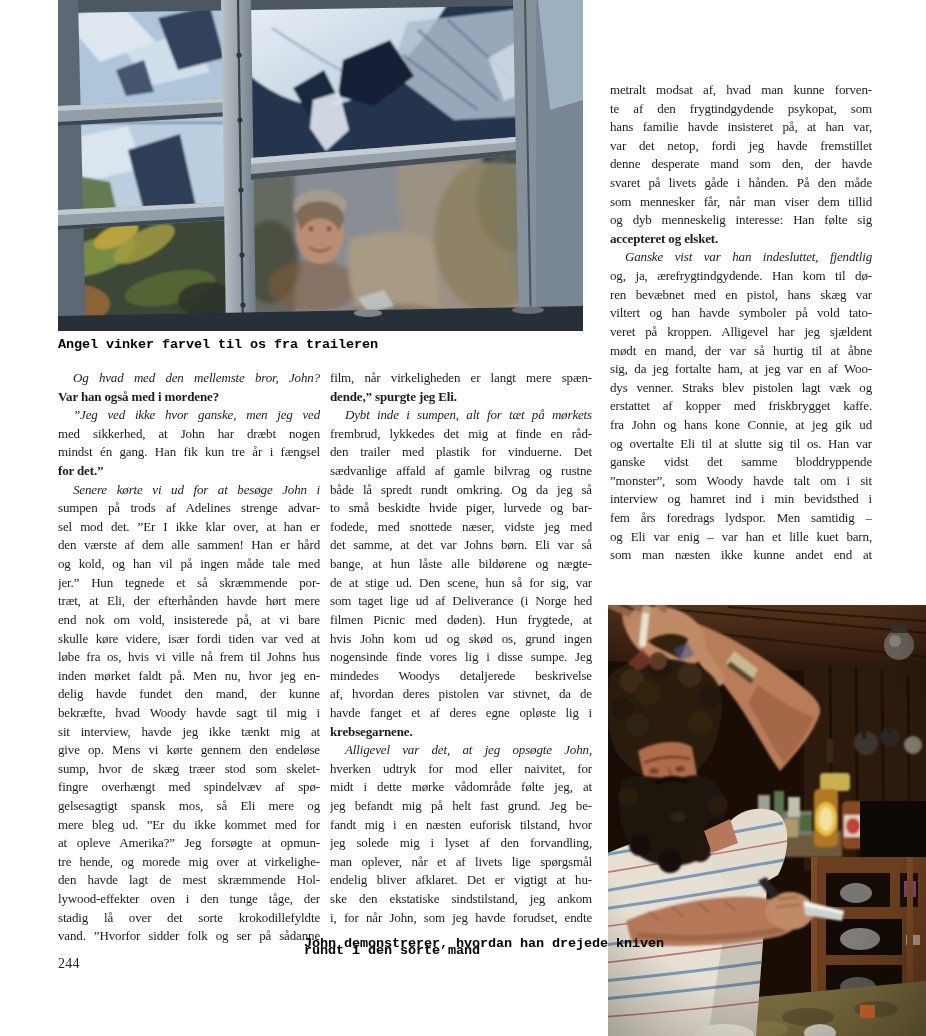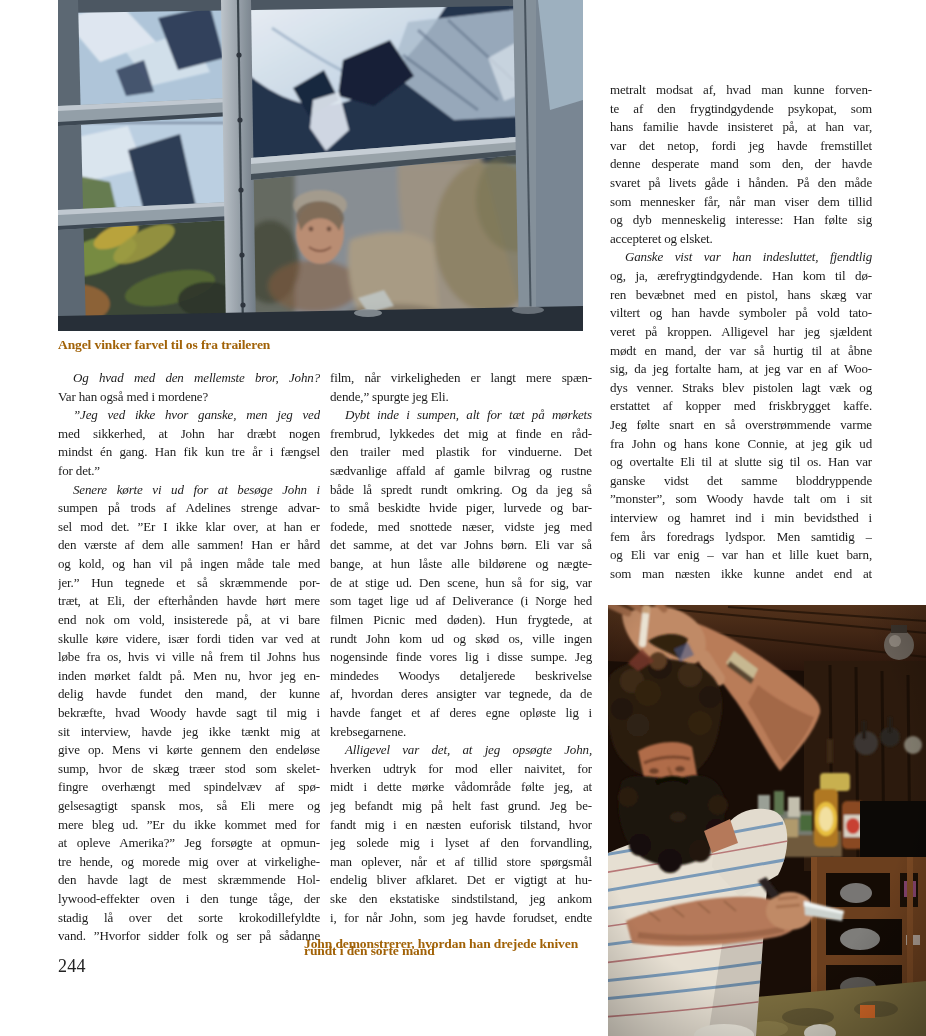--- a/index.html
+++ b/index.html
@@ -1,25 +1,25 @@
 <!DOCTYPE html>
 <html><head>
 <meta charset="utf-8">
 <style>
   html,body{margin:0;padding:0;background:#e8e8e8;}
   .page{position:relative;width:926px;height:1036px;background:#ffffff;overflow:hidden;
         font-family:"Liberation Serif",serif;color:#1b1b1b;}
   .photo{position:absolute;display:block;}
   .col{position:absolute;width:262px;font-size:13px;line-height:18.62px;letter-spacing:-0.15px;}
   .line{height:18.62px;overflow:hidden;white-space:nowrap;text-align:justify;text-align-last:justify;}
-  .line.end{text-align-last:left;}
+  .line.end{text-align-last:left;font-weight:bold;}
   .line.ind{text-indent:15px;font-style:italic;}
-  .caption{position:absolute;font-family:Liberation Serif, serif;font-weight:700;
-           font-size:13.5px;line-height:15.5px;letter-spacing:-0.1px;color:#a16207;white-space:nowrap;}
-  .pagenum{position:absolute;font-size:18px;letter-spacing:0.3px;color:#222;}
+  .caption{position:absolute;font-family:Liberation Mono, monospace;font-weight:700;
+           font-size:13.5px;line-height:15.5px;letter-spacing:-0.1px;color:#000000;white-space:nowrap;}
+  .pagenum{position:absolute;font-size:14px;letter-spacing:0.3px;color:#222;}
 </style>
 </head>
 <body>
 
 <div class="page">
 
   <svg class="photo" style="left:58px;top:0;width:525px;height:331px" viewBox="0 0 525 331" preserveAspectRatio="none" role="img">
     <defs>
       <linearGradient id="plG" x1="0" y1="0" x2="1" y2="1">
         <stop offset="0" stop-color="#f4f8fb"></stop>
@@ -163,33 +163,33 @@
       <div class="line">den trailer med plastik for vinduerne. Det</div>
       <div class="line">sædvanlige affald af gamle bilvrag og rustne</div>
       <div class="line">både lå spredt rundt omkring. Og da jeg så</div>
       <div class="line">to små beskidte hvide piger, lurvede og bar-</div>
       <div class="line">fodede, med snottede næser, vidste jeg med</div>
       <div class="line">det samme, at det var Johns børn. Eli var så</div>
       <div class="line">bange, at hun låste alle bildørene og nægte-</div>
       <div class="line">de at stige ud. Den scene, hun så for sig, var</div>
       <div class="line">som taget lige ud af Deliverance (i Norge hed</div>
       <div class="line">filmen Picnic med døden). Hun frygtede, at</div>
-      <div class="line">rundt John kom ud og skød os, ville ingen</div>
+      <div class="line">hvis John kom ud og skød os, grund ingen</div>
       <div class="line">nogensinde finde vores lig i disse sumpe. Jeg</div>
       <div class="line">mindedes Woodys detaljerede beskrivelse</div>
-      <div class="line">af, hvordan deres ansigter var tegnede, da de</div>
+      <div class="line">af, hvordan deres pistolen var stivnet, da de</div>
       <div class="line">havde fanget et af deres egne opløste lig i</div>
       <div class="line end">krebsegarnene.</div>
       <div class="line ind">Alligevel var det, at jeg opsøgte John,</div>
       <div class="line">hverken udtryk for mod eller naivitet, for</div>
       <div class="line">midt i dette mørke vådområde følte jeg, at</div>
       <div class="line">jeg befandt mig på helt fast grund. Jeg be-</div>
       <div class="line">fandt mig i en næsten euforisk tilstand, hvor</div>
       <div class="line">jeg solede mig i lyset af den forvandling,</div>
-      <div class="line">man oplever, når et af tillid store spørgsmål</div>
+      <div class="line">man oplever, når et af livets lige spørgsmål</div>
       <div class="line">endelig bliver afklaret. Det er vigtigt at hu-</div>
       <div class="line">ske den ekstatiske sindstilstand, jeg ankom</div>
       <div class="line">i, for når John, som jeg havde forudset, endte</div>
     </div>
   <div class="col" style="left:610px;top:81px">
       <div class="line">metralt modsat af, hvad man kunne forven-</div>
       <div class="line">te af den frygtindgydende psykopat, som</div>
       <div class="line">hans familie havde insisteret på, at han var,</div>
       <div class="line">var det netop, fordi jeg havde fremstillet</div>
       <div class="line">denne desperate mand som den, der havde</div>
@@ -199,21 +199,20 @@
       <div class="line end">accepteret og elsket.</div>
       <div class="line ind">Ganske vist var han indesluttet, fjendtlig</div>
       <div class="line">og, ja, ærefrygtindgydende. Han kom til dø-</div>
       <div class="line">ren bevæbnet med en pistol, hans skæg var</div>
       <div class="line">viltert og han havde symboler på vold tato-</div>
       <div class="line">veret på kroppen. Alligevel har jeg sjældent</div>
       <div class="line">mødt en mand, der var så hurtig til at åbne</div>
       <div class="line">sig, da jeg fortalte ham, at jeg var en af Woo-</div>
       <div class="line">dys venner. Straks blev pistolen lagt væk og</div>
       <div class="line">erstattet af kopper med friskbrygget kaffe.</div>
-      <div class="line">Jeg følte snart en så overstrømmende varme</div>
       <div class="line">fra John og hans kone Connie, at jeg gik ud</div>
       <div class="line">og overtalte Eli til at slutte sig til os. Han var</div>
       <div class="line">ganske vidst det samme bloddryppende</div>
       <div class="line">”monster”, som Woody havde talt om i sit</div>
       <div class="line">interview og hamret ind i min bevidsthed i</div>
       <div class="line">fem års foredrags lydspor. Men samtidig –</div>
       <div class="line">og Eli var enig – var han et lille kuet barn,</div>
       <div class="line">som man næsten ikke kunne andet end at</div>
     </div>
 

